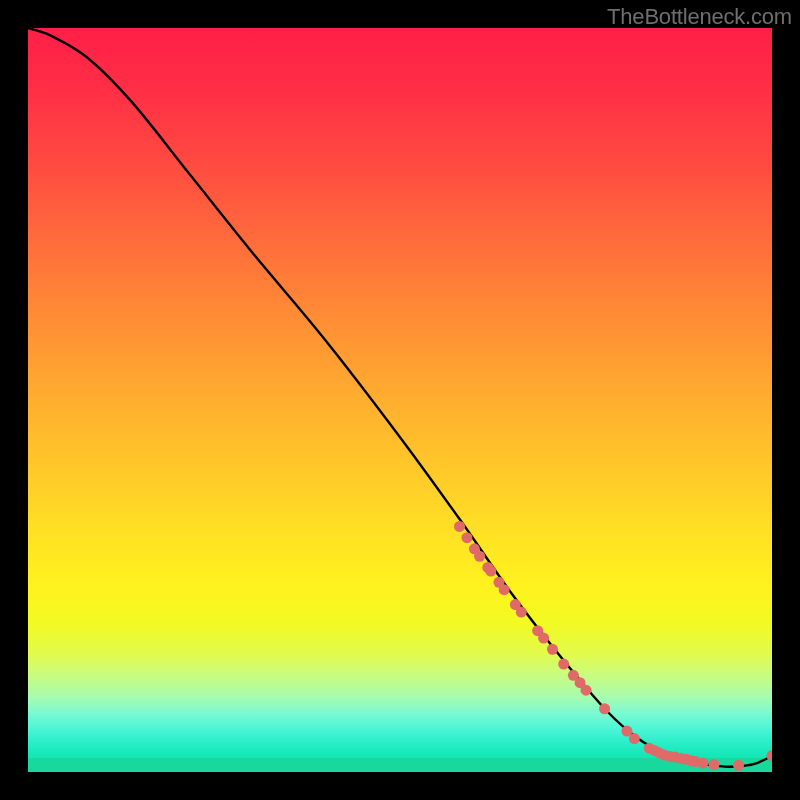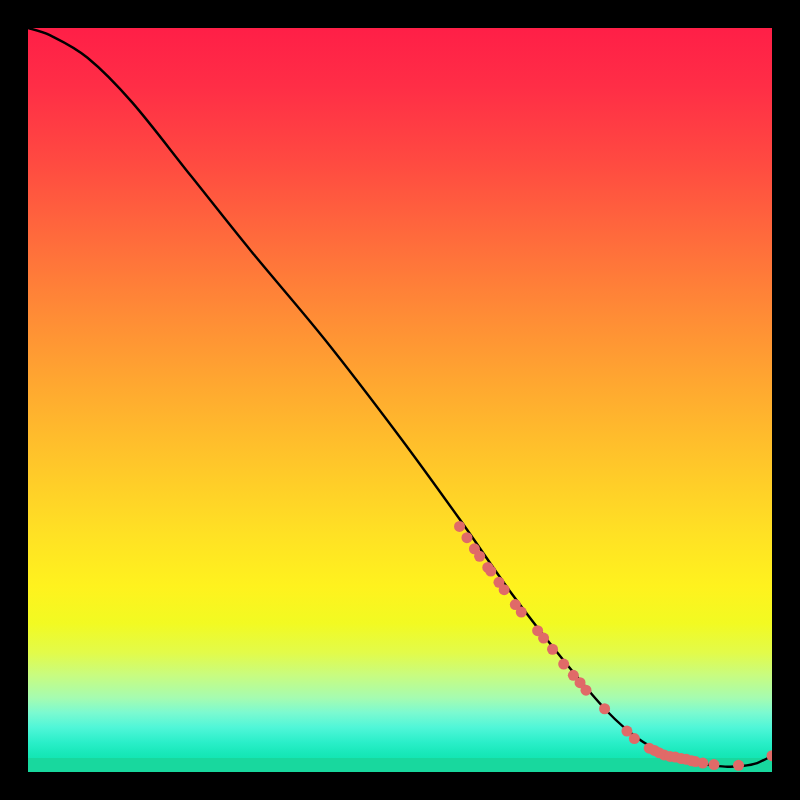--- a/index.html
+++ b/index.html
@@ -69,20 +69,21 @@
   }
   .svg-layer {
     position: absolute;
     inset: 0;
   }
 </style>
 </head>
 <body>
 
 <div class="wrap">
+  <div class="watermark">TheBottleneck.com</div>
 
   <div class="plot">
     <div class="gradient"></div>
     <div class="green-band"></div>
 
     <svg class="svg-layer" viewBox="0 0 744 744" preserveAspectRatio="none">
       <path id="curve-path" fill="none" stroke="#000" stroke-width="2.4" stroke-linecap="round" d="M 0 0 C 3.72 1.240000000000009, 12.4 2.4800000000000564, 22.32 7.440000000000055 C 32.24 12.400000000000052, 45.88 18.6, 59.52 29.75999999999999 C 73.16 40.91999999999998, 86.80000000000001 54.55999999999999, 104.16000000000001 74.39999999999998 C 121.52000000000001 94.23999999999997, 143.84 123.99999999999994, 163.68 148.79999999999995 C 183.52 173.59999999999997, 200.88 195.92000000000004, 223.2 223.20000000000005 C 245.51999999999998 250.48000000000005, 272.8 281.48, 297.6 312.48 C 322.40000000000003 343.48, 349.68 379.44, 372 409.2 C 394.32 438.96, 412.91999999999996 464.99999999999994, 431.52 491.03999999999996 C 450.12 517.0799999999999, 466.24 541.8800000000001, 483.6 565.44 C 500.96000000000004 589, 519.56 612.56, 535.68 632.4 C 551.8 652.24, 567.9200000000001 671.46, 580.32 684.48 C 592.72 697.5, 601.4 704.072, 610.0799999999999 710.52 C 618.7599999999999 716.968, 624.9599999999999 719.82, 632.4 723.168 C 639.84 726.516, 648.52 728.6239999999999, 654.72 730.608 C 660.9200000000001 732.592, 664.64 733.956, 669.6 735.072 C 674.5600000000001 736.188, 679.52 736.684, 684.48 737.304 C 689.44 737.924, 694.4 738.668, 699.36 738.792 C 704.32 738.916, 709.28 738.668, 714.24 738.048 C 719.2 737.428, 724.16 736.808, 729.12 735.072 C 734.08 733.336, 741.52 728.872, 744 727.632"></path>
       <g id="scatter-group">
           <circle cx="431.52" cy="498.48" r="5.5" fill="#e06a68"></circle>
           <circle cx="438.96" cy="509.64" r="5.5" fill="#e06a68"></circle>

